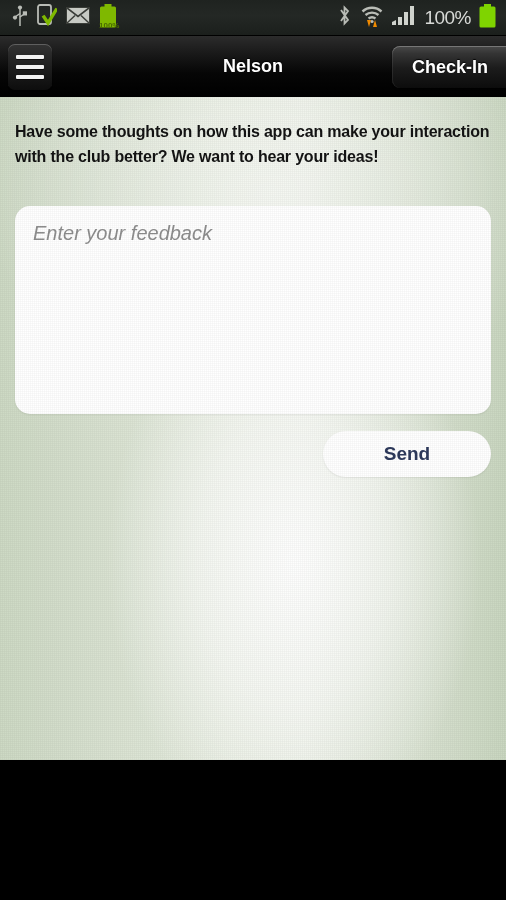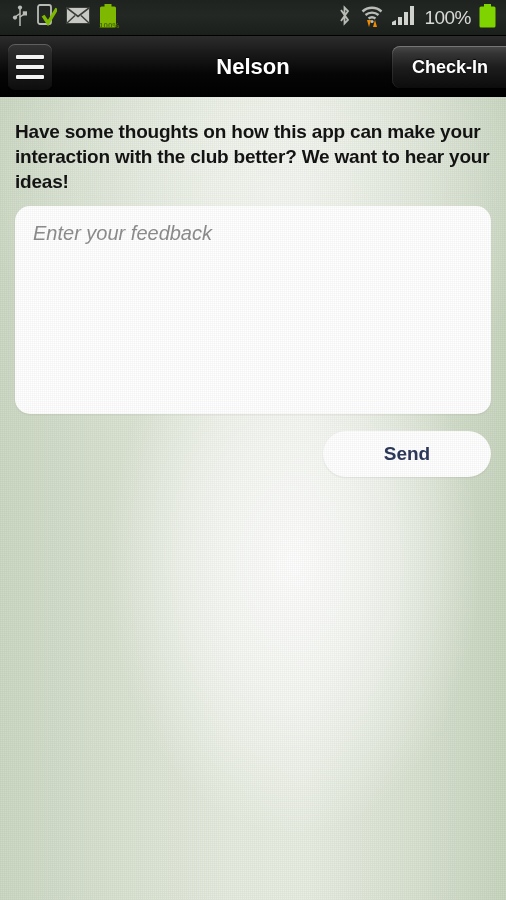--- a/index.html
+++ b/index.html
@@ -4,21 +4,21 @@
 <style>
   * { margin:0; padding:0; box-sizing:border-box; }
   html, body {
     width:506px; height:900px;
     font-family:"Liberation Sans", sans-serif;
     overflow:hidden;
     background:#000;
   }
   #app {
     position:relative;
-    width:506px; height:900px;
+    width:506px; height:760px;
     overflow:hidden;
   }
 
   
   #statusbar {
     position:absolute; top:0; left:0;
     width:506px; height:36px;
     background:linear-gradient(to bottom,#1f2320 0%,#242825 45%,#1b1f1c 100%);
     display:flex; align-items:center;
     border-bottom:1px solid #000;
@@ -58,21 +58,21 @@
     align-items:center; gap:6px;
     cursor:pointer;
   }
   .mb-bar {
     width:28px; height:4px; background:#f2f2f2; border-radius:1px;
     box-shadow:0 1px 0 rgba(0,0,0,.6);
   }
   #app-title {
     position:absolute; left:0; top:0; width:506px; height:61px;
     display:flex; align-items:center; justify-content:center;
-    color:#ffffff; font-size:22px; font-weight:bold;
+    color:#ffffff; font-size:18px; font-weight:bold;
     text-shadow:0 -1px 1px rgba(0,0,0,.9);
     pointer-events:none;
   }
   #checkin-button {
     position:absolute; right:0; top:10px;
     height:42px; padding:0 18px 0 20px;
     min-width:108px;
     border-radius:8px 0 0 8px;
     background:linear-gradient(to bottom,#4a4a4a 0%,#343434 18%,#1c1c1c 52%,#0c0c0c 100%);
     box-shadow:inset 0 1px 0 rgba(255,255,255,.25), inset 1px 0 0 rgba(255,255,255,.08), 0 1px 2px rgba(0,0,0,.8);
@@ -99,21 +99,21 @@
     opacity:.055;
     background-image:
       repeating-linear-gradient(0deg, rgba(0,0,0,.5) 0 1px, transparent 1px 2px),
       repeating-linear-gradient(90deg, rgba(0,0,0,.5) 0 1px, transparent 1px 2px);
   }
 
   #prompt-text {
     position:absolute; left:15px; top:22px;
     width:478px;
     color:#141414;
-    font-size:19px; font-weight:bold;
+    font-size:16px; font-weight:bold;
     line-height:25px;
     letter-spacing:-0.2px;
   }
 
   #feedback-input {
     position:absolute; left:15px; top:109px;
     width:476px; height:208px;
     background:#ffffff;
     border:none;
     border-radius:15px;

